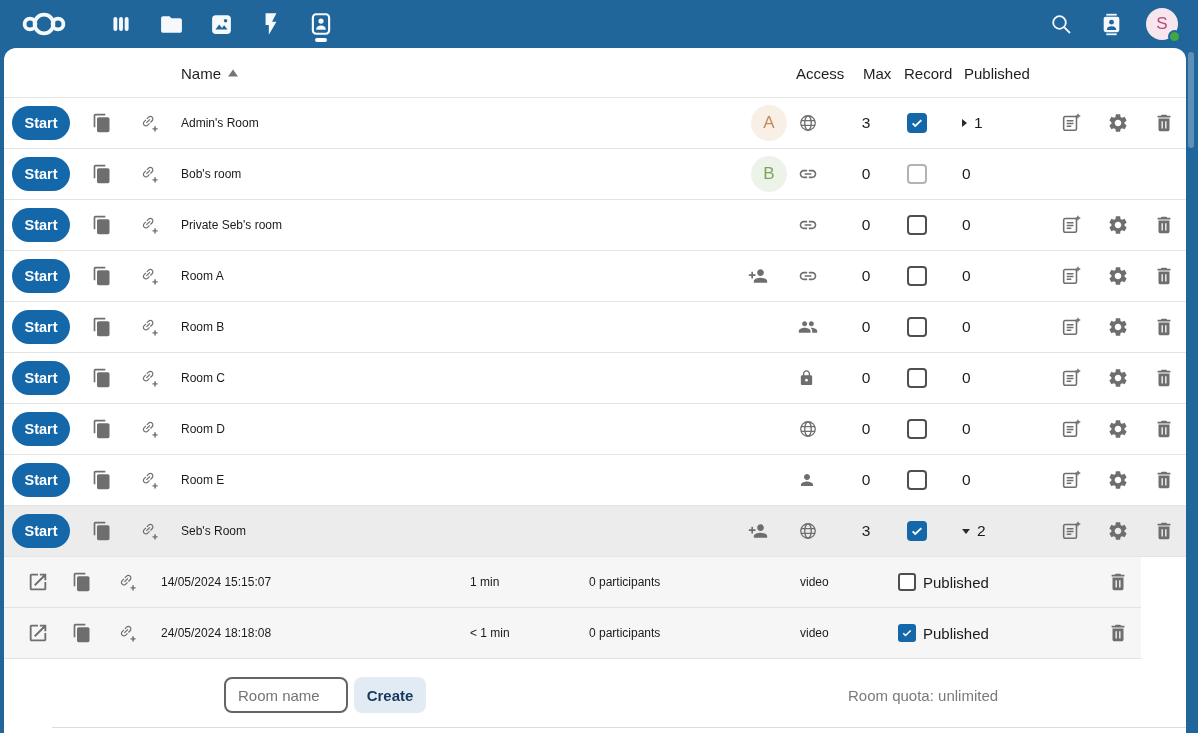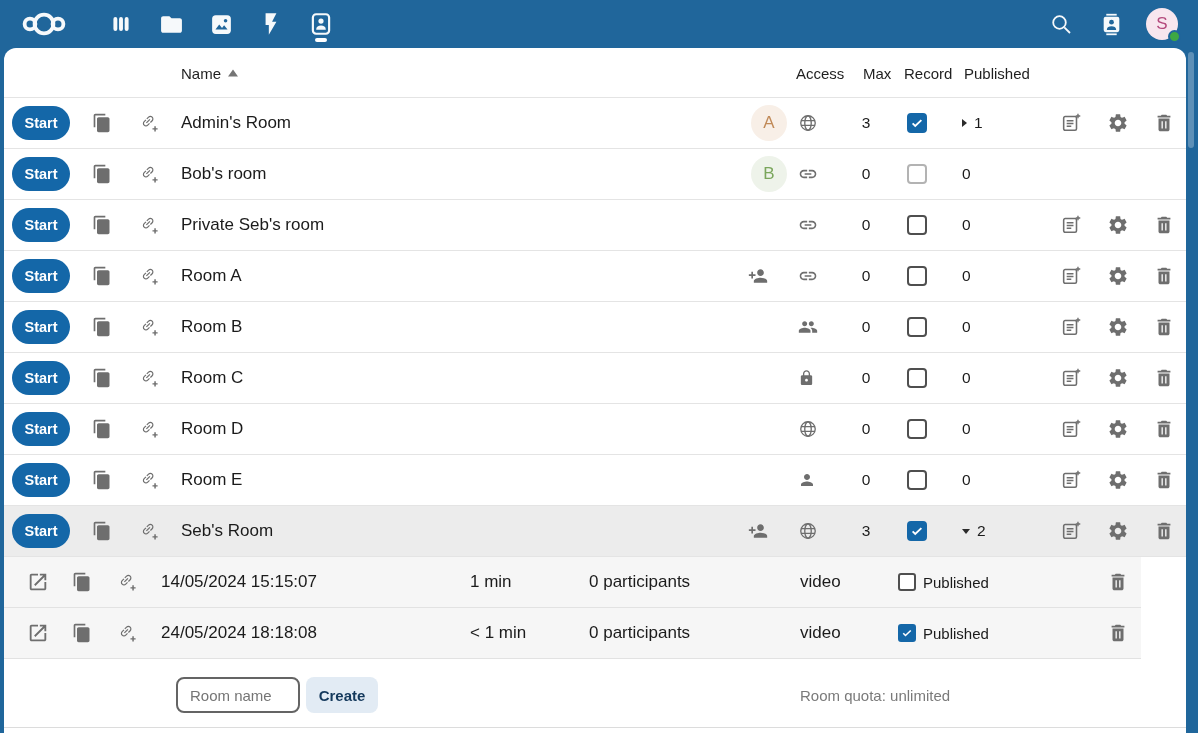--- a/index.html
+++ b/index.html
@@ -47,21 +47,21 @@
   .row{position:relative;height:51px;background:#fff;border-bottom:1px solid var(--row-line);}
   .row.selected{background:var(--sel-row);}
   .cell{position:absolute;top:50%;transform:translateY(-50%);}
   .p-start{left:8px}.p-copy{left:88px}.p-link{left:134px}.p-name{left:177px}
   .p-share{left:744px}.p-avatar{left:747px}.p-access{left:794px}
   .p-max{left:842px;width:40px;text-align:center}.p-check{left:903px}.p-rec{left:958px}
   .p-edit{left:1056px}.p-gear{left:1103px}.p-del{left:1149px}
 
   .start-btn{width:58px;height:34px;border:none;border-radius:17px;background:var(--accent);
     color:#ffffff;font-weight:bold;font-size:14.5px;font-family:inherit;cursor:pointer;}
-  .name-txt{font-size:17px;color:#1b1b1b;white-space:nowrap;}
+  .name-txt{font-size:12px;color:#1b1b1b;white-space:nowrap;}
   .num-txt{font-size:15.5px;color:#1b1b1b;}
   .ic{display:block;color:var(--icon);}
   .ic20{width:20px;height:20px}.ic22{width:22px;height:22px}
 
   .row-avatar{width:36px;height:36px;border-radius:50%;display:flex;align-items:center;justify-content:center;font-size:17px;}
   .av-a{background:#f8efe7;color:#c18a58}
   .av-b{background:#eef3ea;color:#7aa65c}
 
   .cb{width:20px;height:20px;border:2px solid #4f4f4f;border-radius:4px;background:#fff;
     display:flex;align-items:center;justify-content:center;}
@@ -76,21 +76,21 @@
   .tri-d{width:0;height:0;border-left:4px solid transparent;border-right:4px solid transparent;border-top:5px solid #2b2b2b;}
 
   
   .rrow{position:relative;height:51px;width:1137px;background:var(--rec-row);border-bottom:1px solid #e2e2e2;text-align:right;}
   .q-open{left:23px}.q-copy{left:68px}.q-link{left:112px}.q-date{left:157px}.q-dur{left:466px}
   .q-part{left:585px}.q-type{left:796px}.q-pub{left:894px}.q-del{left:1103px}
   .pubwrap{display:flex;align-items:center;gap:7px;font-size:15px;color:#1b1b1b;}
 
   
   #footer{position:relative;height:74px;background:#fff;}
-  .f-abs{position:absolute;}
+  .f-abs{position:absolute;margin-left:48px;}
   #room-input{left:172px;top:18px;width:124px;height:36px;border:2px solid #646464;border-radius:8px;
     padding:0 12px;font-size:15px;font-family:inherit;color:#222;background:#fff;}
   #room-input::placeholder{color:#757575;}
   #create-btn{left:302px;top:18px;width:72px;height:36px;border:none;border-radius:8px;background:#e2ebf4;
     color:#14395c;font-weight:bold;font-size:15px;font-family:inherit;cursor:pointer;}
   #quota{left:796px;top:28px;font-size:15px;color:#7a7a7a;}
   #footer-divider{left:0;top:68px;width:100%;height:1px;background:#dcdcdc;}
 </style>
 </head>
 <body>

